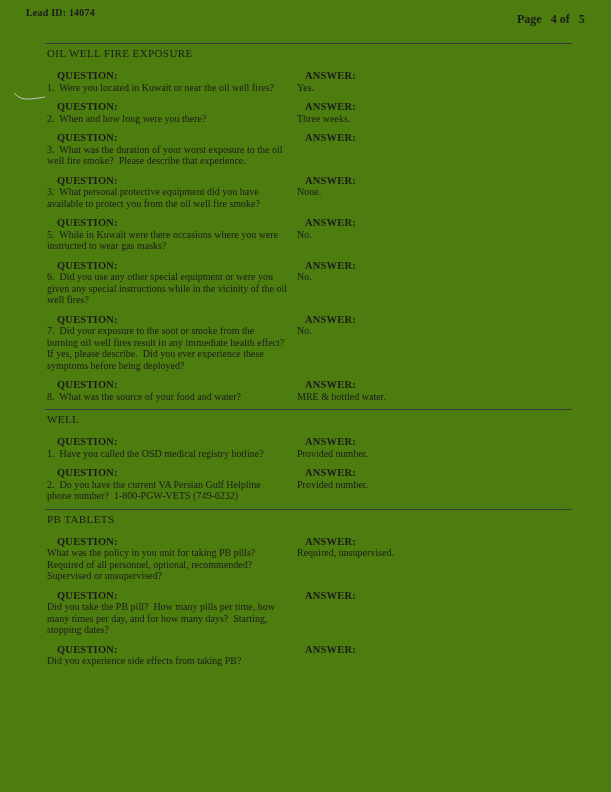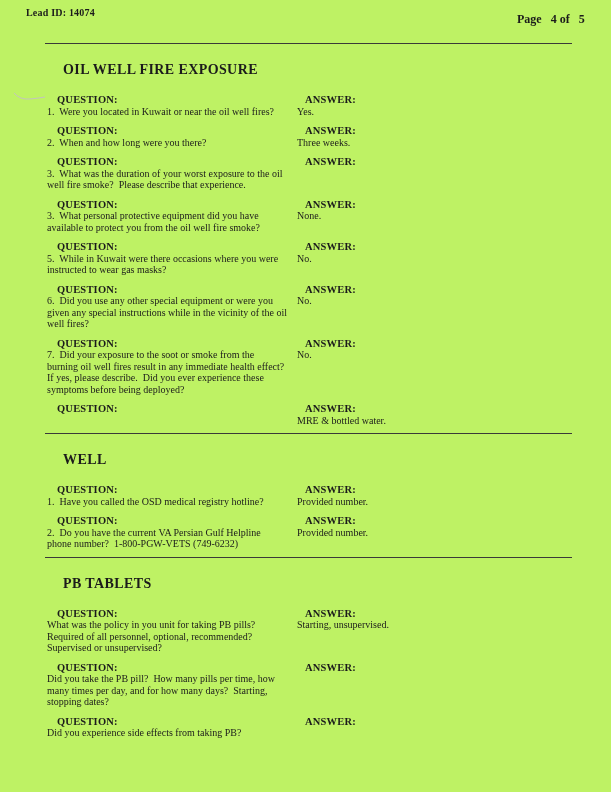--- a/index.html
+++ b/index.html
@@ -4,21 +4,21 @@
 <style>
   html, body {
     margin: 0;
     padding: 0;
     background: #e8e8e6;
   }
   .page {
     position: relative;
     width: 611px;
     height: 792px;
-    background: #bef264;
+    background: #4d7c0f;
     overflow: hidden;
     font-family: "Liberation Serif", "DejaVu Serif", serif;
     color: #1b1b1b;
   }
   
   .lead-id {
     position: absolute;
     left: 26px;
     top: 7px;
     font-size: 10px;
@@ -44,24 +44,24 @@
   .content {
     position: absolute;
     left: 45px;
     top: 43px;
     width: 527px;
   }
   .section {
     border-top: 1.5px solid #3a3a38;
   }
   .section-title {
-    margin: 16px;
+    margin: 0;
     padding: 3px 0 2px 2px;
-    font-size: 14px;
-    font-weight: bold;
+    font-size: 11px;
+    font-weight: normal;
     letter-spacing: 0.4px;
     line-height: 13px;
   }
   .qa-list {
     padding-bottom: 7px;
   }
   .qa-row {
     display: grid;
     grid-template-columns: 252px 1fr;
     margin-top: 8px;
@@ -179,20 +179,21 @@
     </div>
     <div class="a-col">
       <div class="a-label">ANSWER:</div>
       <div class="a-text">No.</div>
     </div>
   </div>
 
   <div class="qa-row">
     <div class="q-col">
       <div class="q-label">QUESTION:</div>
+      <div class="q-text">8.  What was the source of your food and water?</div>
     </div>
     <div class="a-col">
       <div class="a-label">ANSWER:</div>
       <div class="a-text">MRE &amp; bottled water.</div>
     </div>
   </div>
 </div>
   </section>
 
   <section class="section">
@@ -228,21 +229,21 @@
     <div class="qa-list">
   <div class="qa-row">
     <div class="q-col">
       <div class="q-label">QUESTION:</div>
       <div class="q-text">What was the policy in you unit for taking PB pills?
 Required of all personnel, optional, recommended?
 Supervised or unsupervised?</div>
     </div>
     <div class="a-col">
       <div class="a-label">ANSWER:</div>
-      <div class="a-text">Starting, unsupervised.</div>
+      <div class="a-text">Required, unsupervised.</div>
     </div>
   </div>
 
   <div class="qa-row">
     <div class="q-col">
       <div class="q-label">QUESTION:</div>
       <div class="q-text">Did you take the PB pill?  How many pills per time, how
 many times per day, and for how many days?  Starting,
 stopping dates?</div>
     </div>

